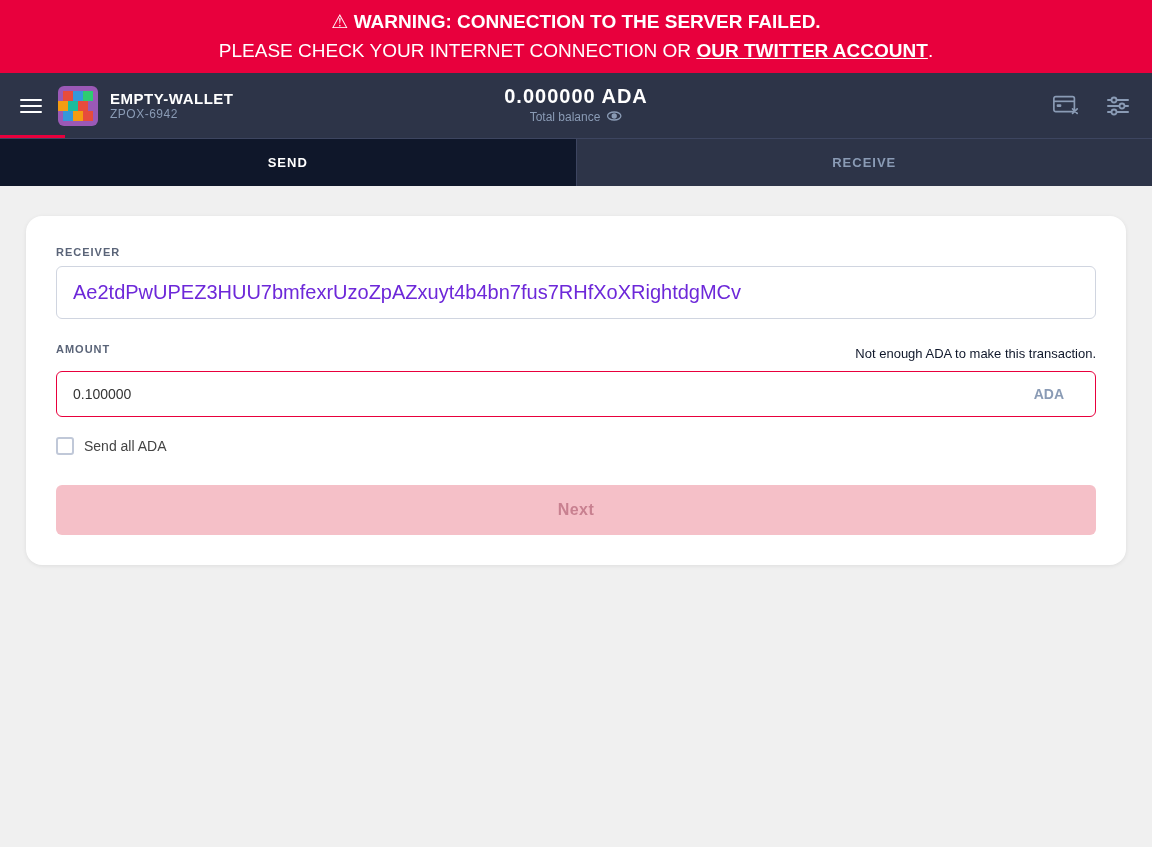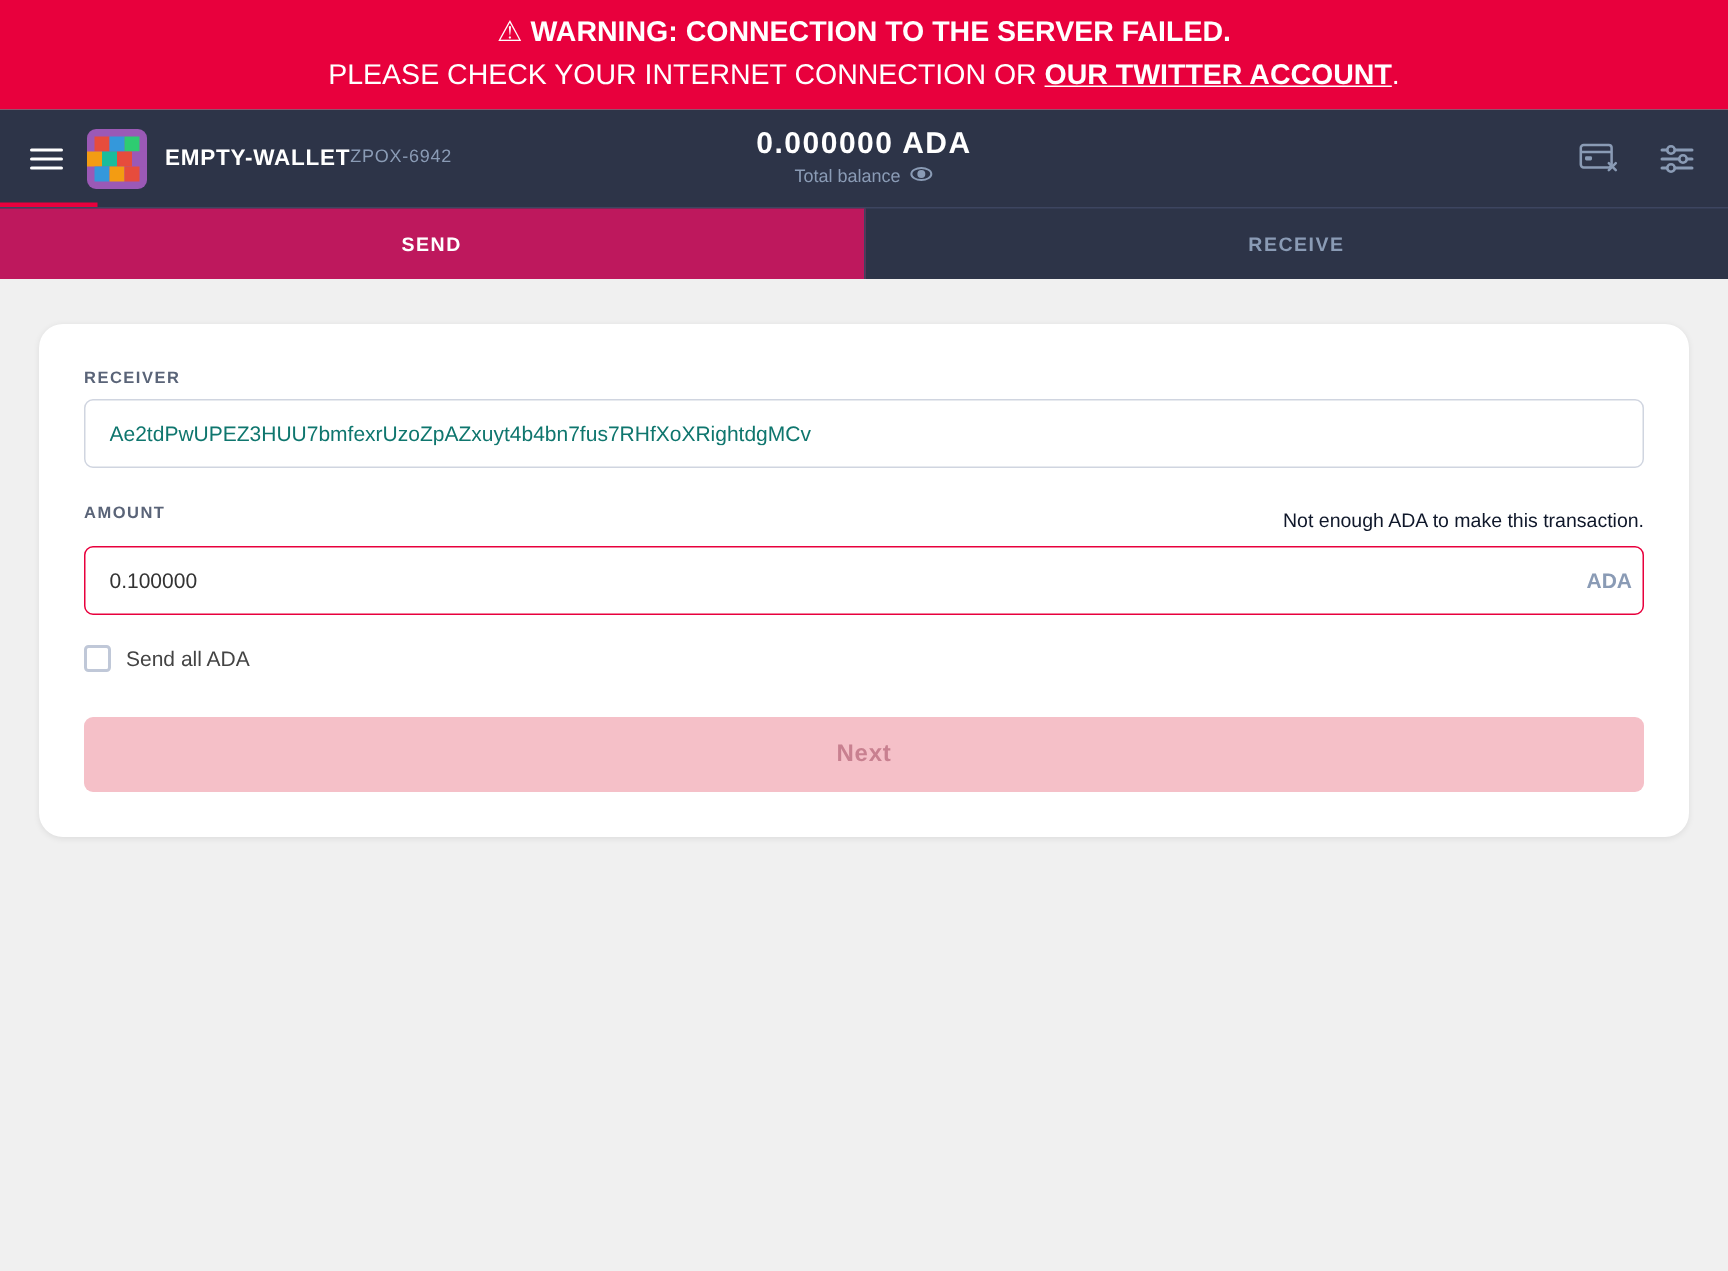--- a/index.html
+++ b/index.html
@@ -59,21 +59,21 @@
     #wallet-avatar {
       width: 40px;
       height: 40px;
       border-radius: 6px;
       overflow: hidden;
       flex-shrink: 0;
     }
 
     #wallet-info {
       display: flex;
-      flex-direction: row;
+      flex-direction: column;
     }
     #wallet-name {
       color: white;
       font-weight: bold;
       font-size: 15px;
       letter-spacing: 0.5px;
     }
     #wallet-id {
       color: #8a9bb5;
       font-size: 12px;
@@ -155,21 +155,21 @@
       font-weight: 600;
       cursor: pointer;
       text-transform: uppercase;
       border-right: 1px solid #3d4560;
     }
     .tab:last-child {
       border-right: none;
     }
     .tab.active {
       color: white;
-      background: #be185d;
+      background: #0f172a;
     }
 
     
     #main-content {
       padding: 30px 24px;
       background: #f0f0f0;
     }
 
     
     #send-card {
@@ -188,22 +188,22 @@
       color: #5a6478;
       margin-bottom: 8px;
       text-transform: uppercase;
     }
 
     .text-input {
       width: 100%;
       border: 1.5px solid #d0d5e0;
       border-radius: 6px;
       padding: 14px 16px;
-      font-size: 14px;
-      color: #0f766e;
+      font-size: 20px;
+      color: #6d28d9;
       outline: none;
       background: white;
     }
 
     #amount-section {
       margin-top: 24px;
     }
     #amount-header {
       display: flex;
       justify-content: space-between;
@@ -223,21 +223,21 @@
       border: 1.5px solid #d0d5e0;
       border-radius: 6px;
       padding: 14px 55px 14px 16px;
       font-size: 14px;
       color: #333;
       outline: none;
       background: white;
     }
     #ada-suffix {
       position: absolute;
-      right: 8px;
+      right: 32px;
       top: 50%;
       transform: translateY(-50%);
       color: #8a9bb5;
       font-size: 14px;
       font-weight: 600;
       pointer-events: none;
     }
 
     
     #send-all-row {

